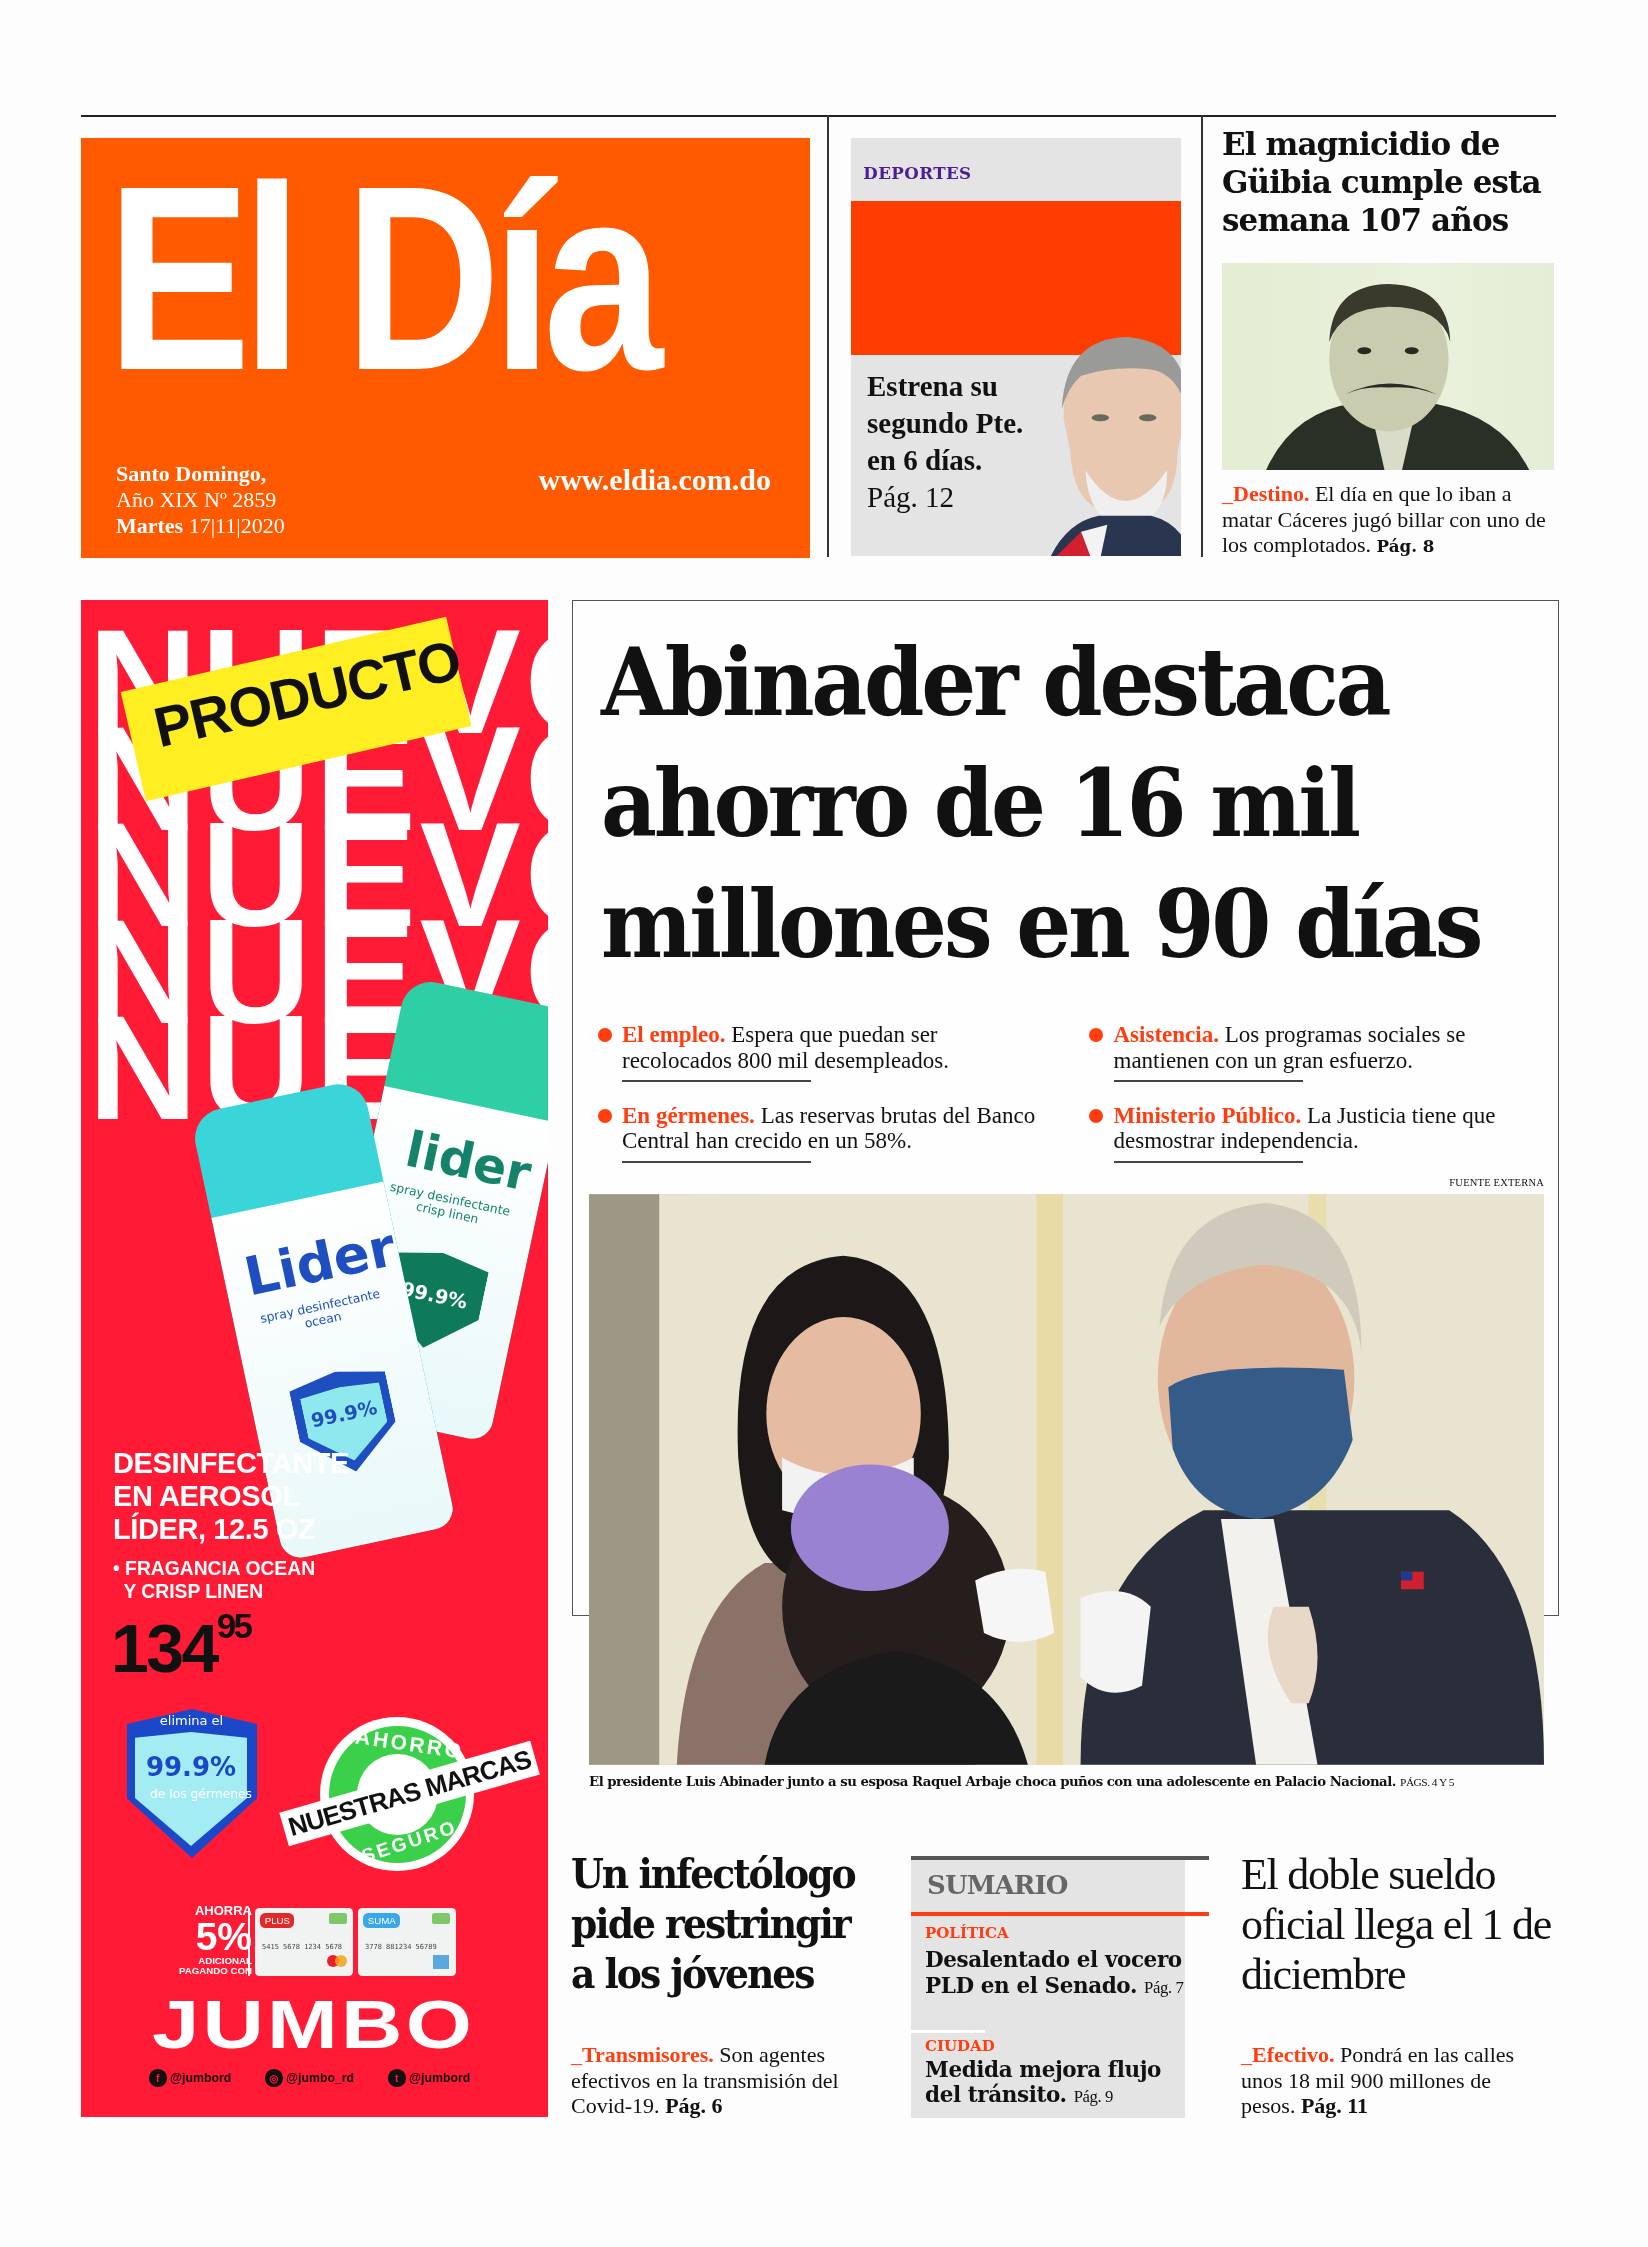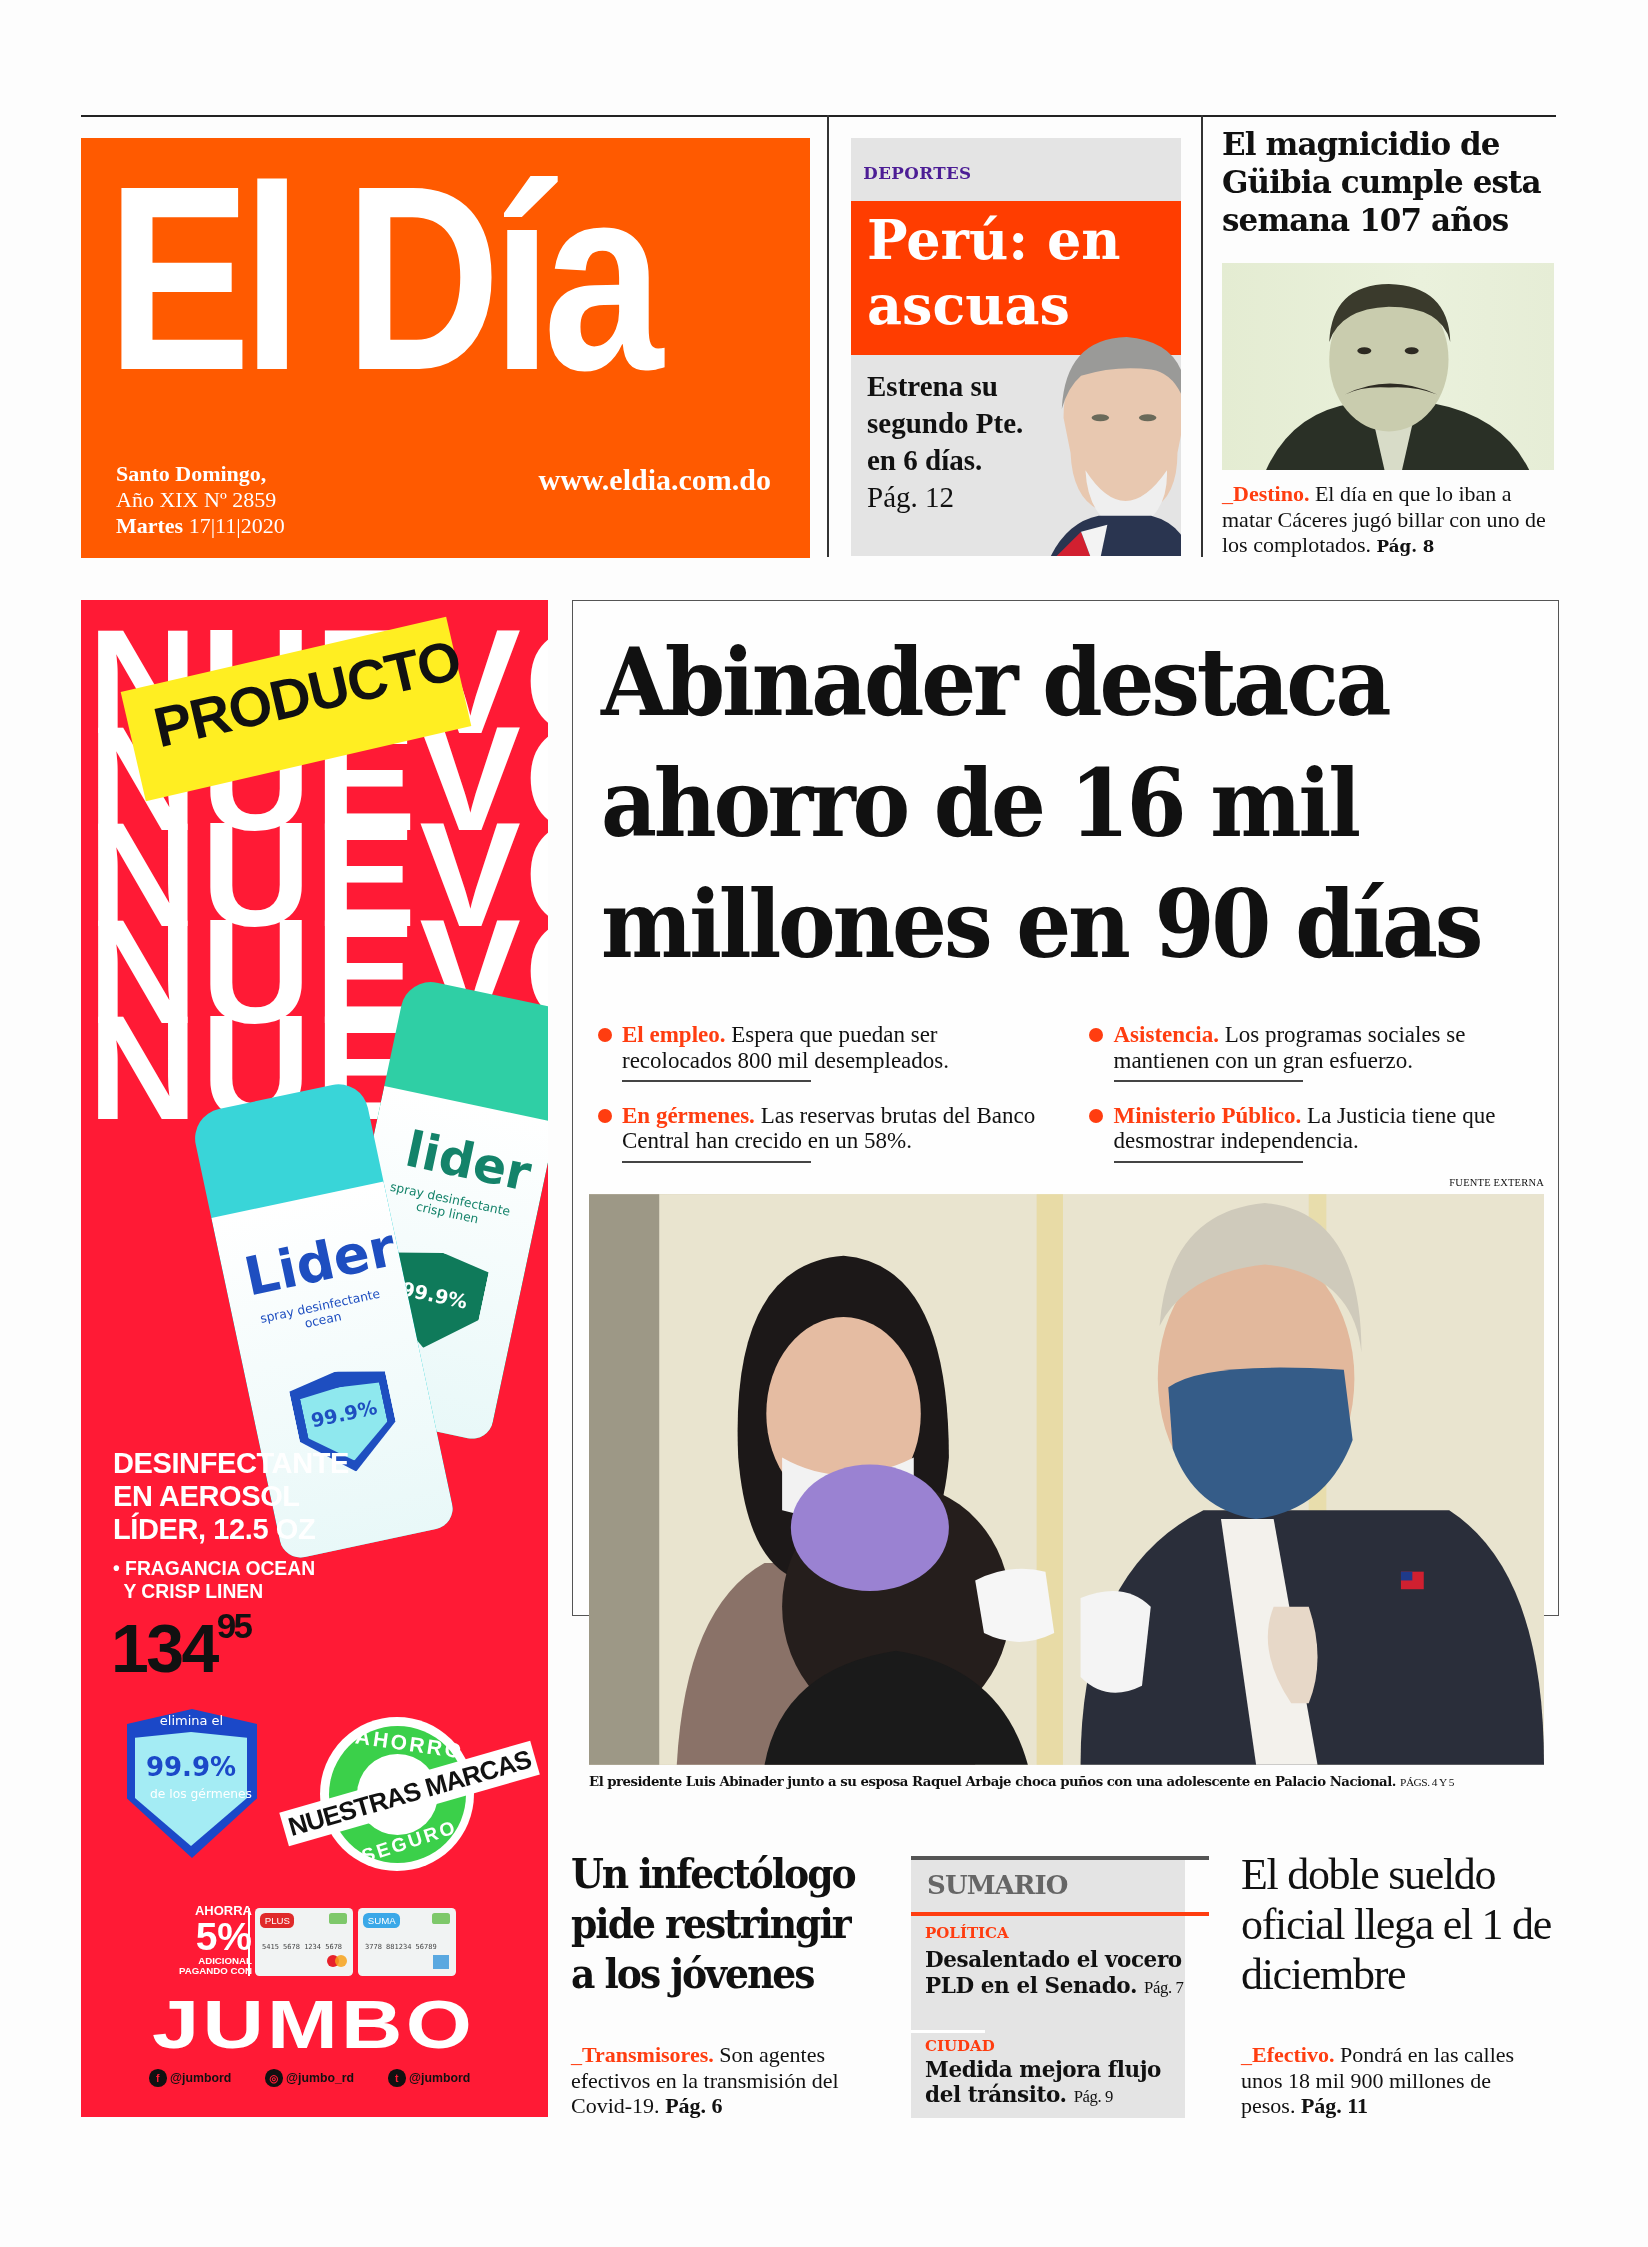--- a/index.html
+++ b/index.html
@@ -111,24 +111,20 @@
     <div class="b">Santo Domingo,</div>
     <div>Año XIX Nº 2859</div>
     <div><span class="b">Martes</span> <span>17|11|2020</span></div>
   </div>
   <div class="abs mast-url">www.eldia.com.do</div>
 </div>
 
 <div class="abs dep">
   <div class="abs dep-kicker">DEPORTES</div>
   <div class="abs dep-band"></div>
-  <div class="abs dep-title">
-    <div>Perú: en</div>
-    <div>ascuas</div>
-  </div>
   <svg class="abs dep-face" viewBox="0 0 170 280">
     <path d="M20 110 Q20 30 90 26 Q160 30 158 110 L150 150 Q150 200 120 215 L60 215 Q30 200 28 150 Z" fill="#e8c8b0"></path>
     <path d="M18 100 Q22 20 92 18 Q165 24 160 100 Q150 60 120 55 Q80 50 40 62 Q25 75 18 100Z" fill="#9a9a98"></path>
     <path d="M45 170 Q90 240 138 170 Q140 225 92 240 Q48 228 45 170Z" fill="#efefef"></path>
     <ellipse cx="62" cy="110" rx="10" ry="4" fill="#6a6a5a"></ellipse>
       <ellipse cx="116" cy="110" rx="10" ry="4" fill="#6a6a5a"></ellipse>
     <path d="M0 280 Q20 230 60 222 L120 222 Q160 232 170 280Z" fill="#2a3550"></path>
     <path d="M0 280 L40 240 L55 280Z" fill="#d22030"></path>
       <path d="M40 240 L70 232 L60 280 L55 280Z" fill="#f3f3f3"></path>
   </svg>

